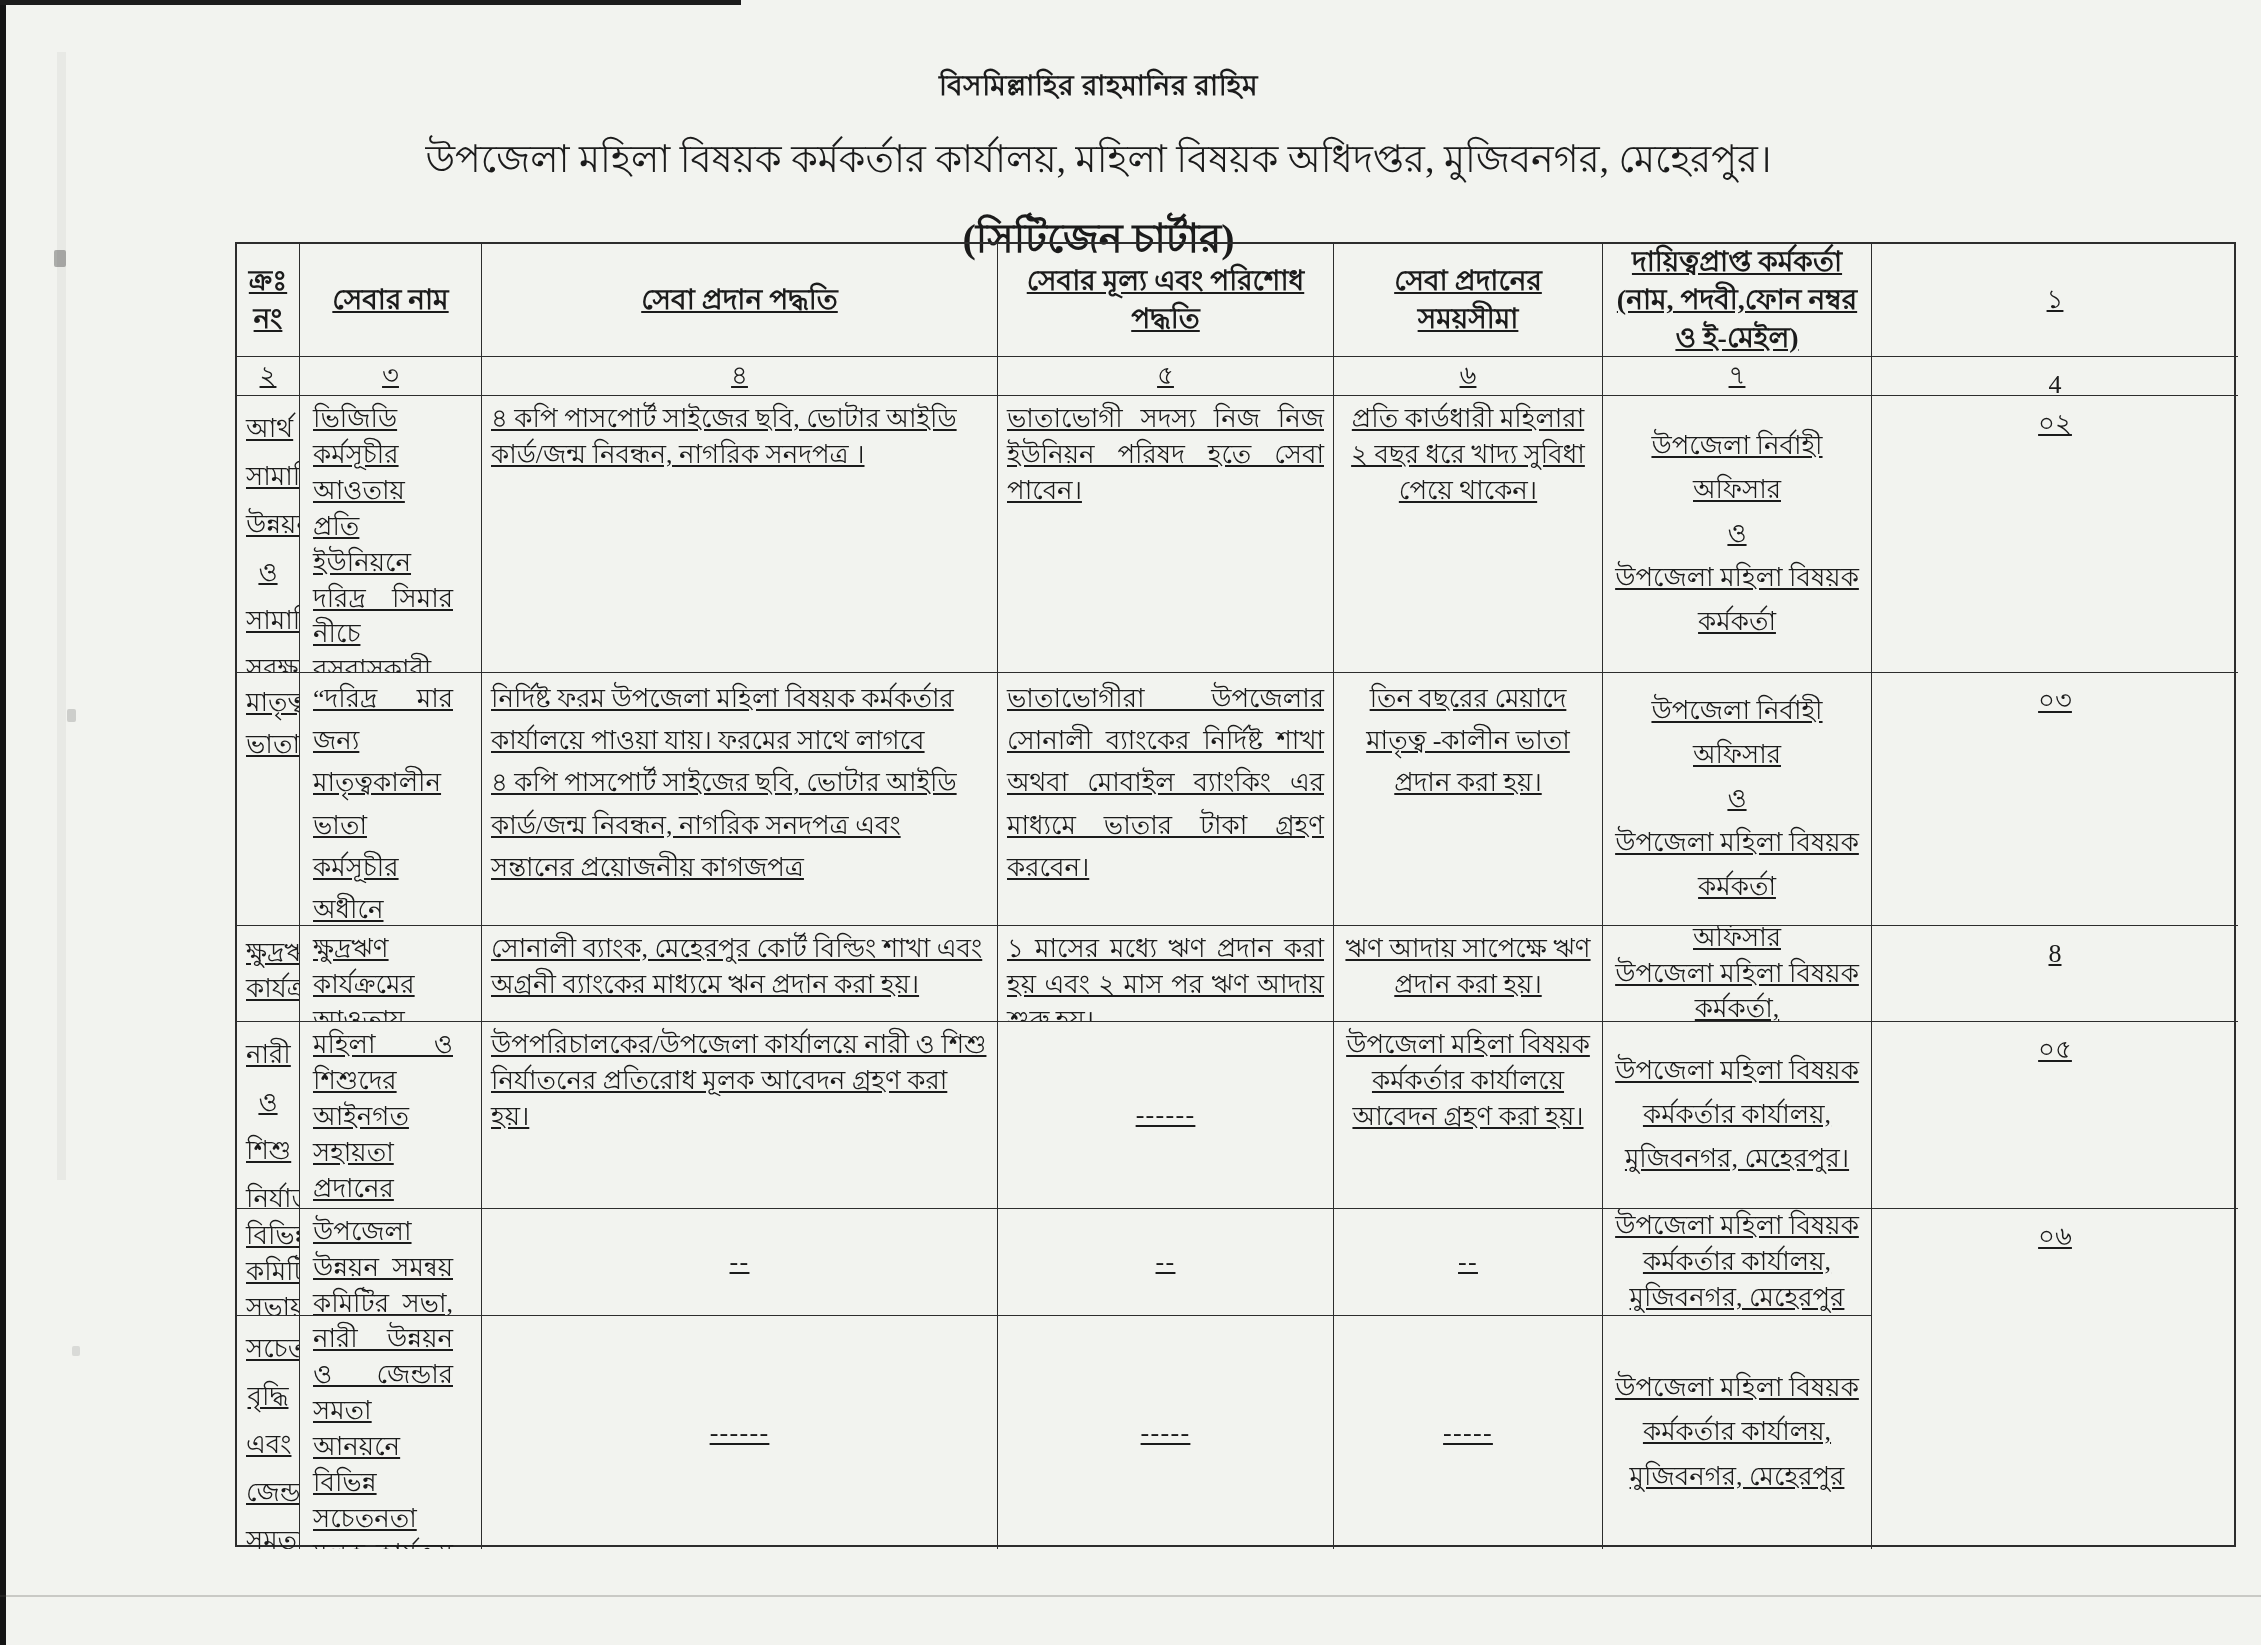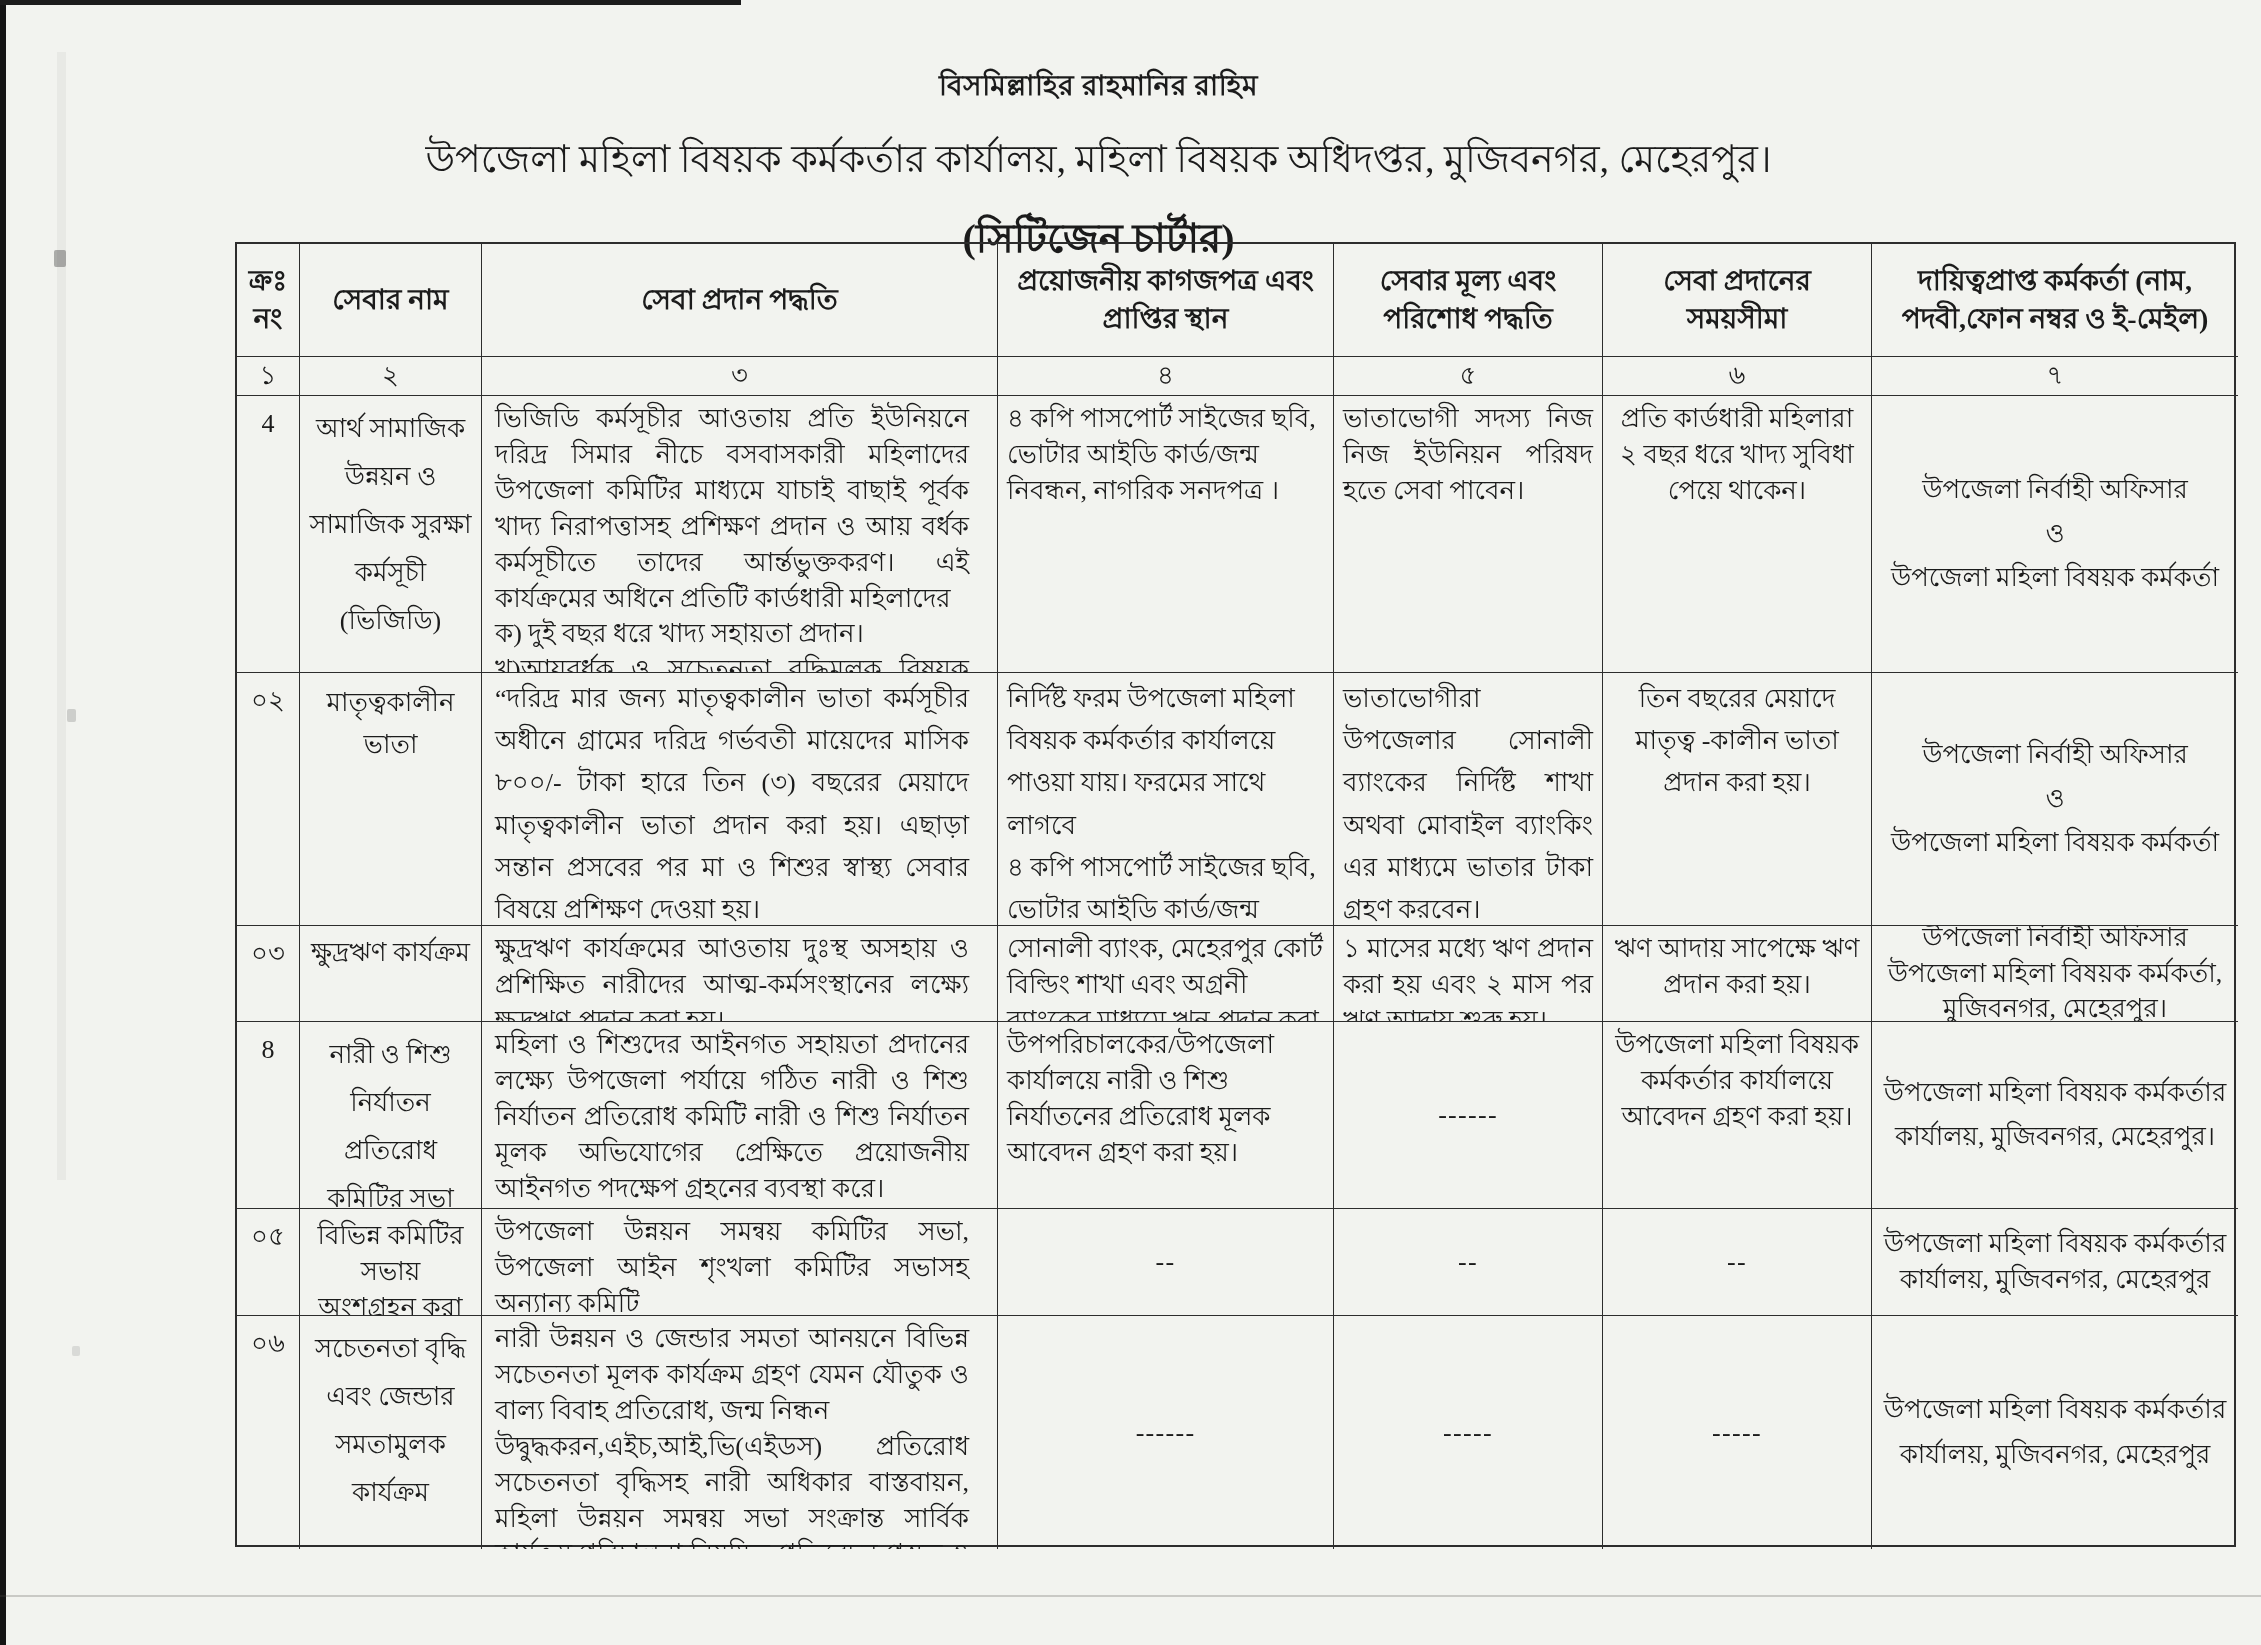--- a/index.html
+++ b/index.html
@@ -27,20 +27,21 @@
 
   .ctable{
     position:absolute;left:235px;top:242px;
     width:2001px;height:1305px;
     display:grid;
     grid-template-columns:63px 182px 516px 336px 269px 269px 366px;
     grid-template-rows:113px 39px 277px 253px 96px 187px 107px 233px;
     border:2.6px solid #2d2d2d;
     box-sizing:border-box;
     background:transparent;
+    text-decoration:underline;
   }
   .cell{
     border-right:1.9px solid #2d2d2d;
     border-bottom:1.9px solid #2d2d2d;
     box-sizing:border-box;
     overflow:hidden;
     font-size:26px;
     line-height:1.38;
     padding:5.2px 9px;
     white-space:pre-line;
@@ -82,21 +83,20 @@
   <div class="bismillah">বিসমিল্লাহির রাহমানির রাহিম</div>
   <div class="main-title">উপজেলা মহিলা বিষয়ক কর্মকর্তার কার্যালয়, মহিলা বিষয়ক অধিদপ্তর, মুজিবনগর, মেহেরপুর।</div>
   <div class="sub-title">(সিটিজেন চার্টার)</div>
 </div>
 
 <div class="ctable">
 
   <div class="cell hcell">ক্রঃ নং</div>
   <div class="cell hcell">সেবার নাম</div>
   <div class="cell hcell">সেবা প্রদান পদ্ধতি</div>
-  <div class="cell hcell">প্রয়োজনীয় কাগজপত্র এবং প্রাপ্তির স্থান</div>
   <div class="cell hcell">সেবার মূল্য এবং পরিশোধ পদ্ধতি</div>
   <div class="cell hcell">সেবা প্রদানের সময়সীমা</div>
   <div class="cell hcell">দায়িত্বপ্রাপ্ত কর্মকর্তা (নাম, পদবী,ফোন নম্বর ও ই-মেইল)</div>
 
   <div class="cell ncell">১</div>
   <div class="cell ncell">২</div>
   <div class="cell ncell">৩</div>
   <div class="cell ncell">৪</div>
   <div class="cell ncell">৫</div>
   <div class="cell ncell">৬</div>

